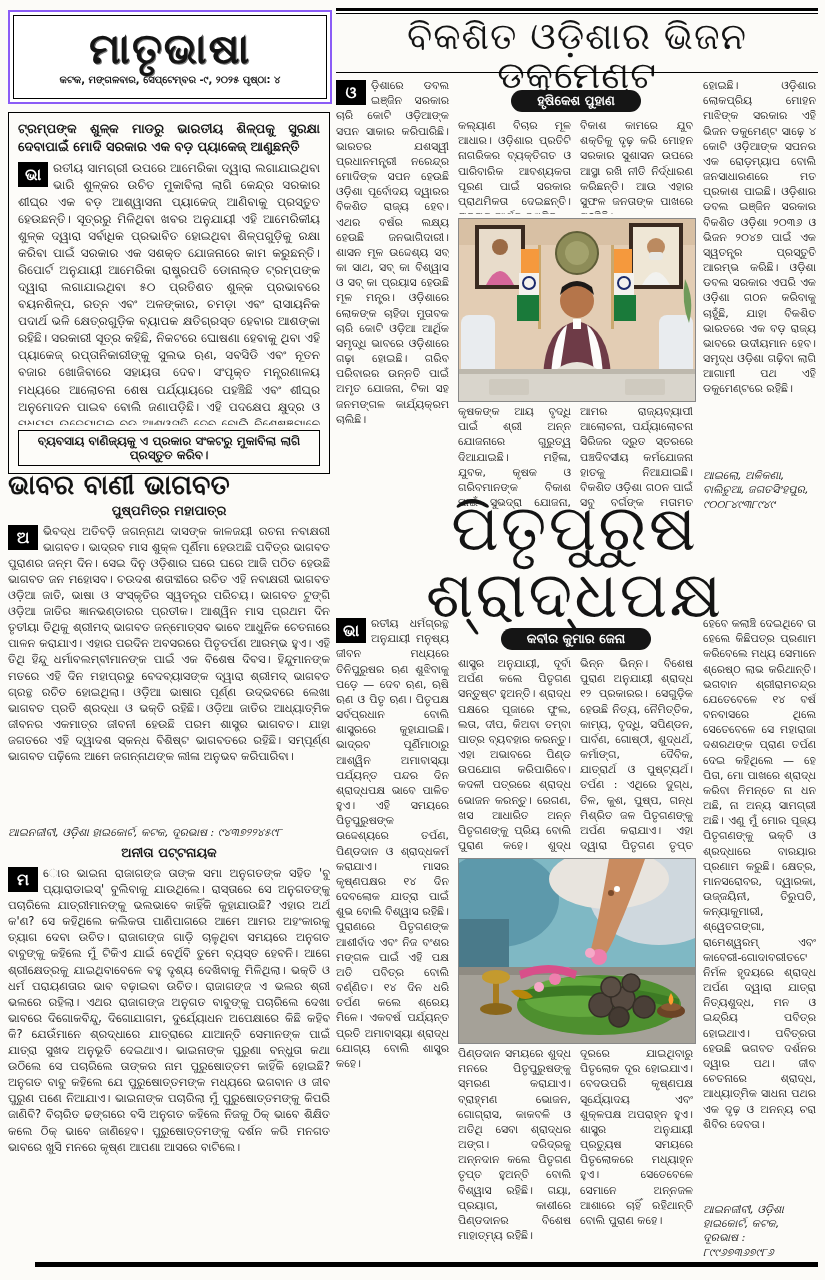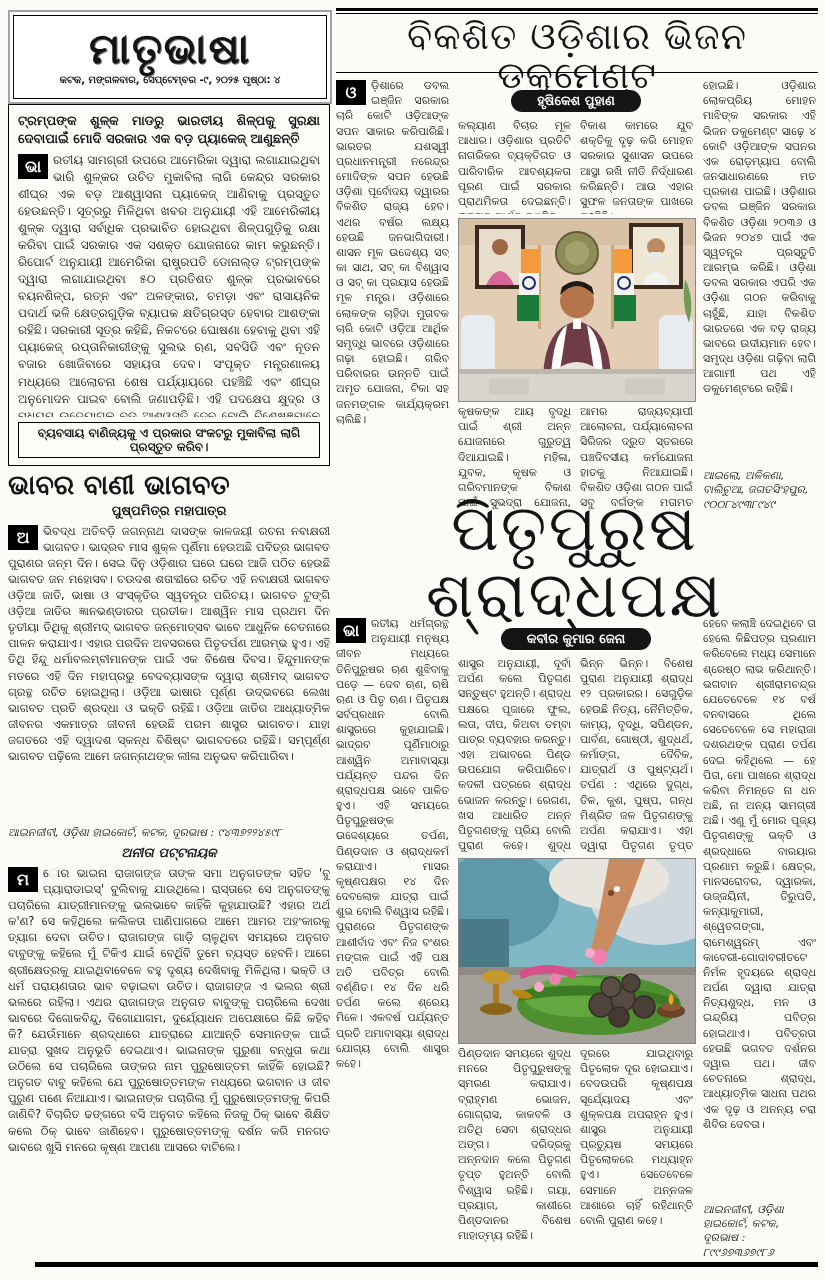--- a/index.html
+++ b/index.html
@@ -1,20 +1,20 @@
 <!DOCTYPE html>
 <html><head>
 <meta charset="utf-8">
 <style>
   html,body{margin:0;padding:0;background:#e9e7e2;}
   #page{position:relative;width:825px;height:1280px;background:#fcfbf8;color:#141414;
         font-family:"DejaVu Sans",sans-serif;overflow:hidden;margin:0 auto;}
   .abs{position:absolute;}
   
-  #masthead{left:8px;top:10px;width:320px;height:90px;border:2px solid #a3a3a3;background:#fff;}
+  #masthead{left:8px;top:10px;width:320px;height:90px;border:2px solid #8b5cf6;background:#fff;}
   #masthead .inner{position:absolute;inset:3px;border:1px solid #000;display:flex;flex-direction:column;
         align-items:center;justify-content:center;gap:4px;}
   #masthead .title{font-size:42px;font-weight:900;letter-spacing:2px;line-height:1;
         text-shadow:1px 1px 0 #777;}
   #masthead .date{font-size:10px;font-weight:700;}
   
   .dblrule{border-top:3px solid #000;border-bottom:1px solid #000;height:2px;background:#fff;}
   .thinrule{border-top:1.5px solid #000;height:0;}
   
   .bighead{font-weight:400;text-align:center;line-height:1.05;letter-spacing:1px;}
@@ -43,35 +43,35 @@
   #article1 .rowa{height:96px;}
   #article1 .rowb{flex:1;overflow:hidden;}
   
   #article2{left:336px;top:616px;width:482px;height:644px;}
   #article2 .figure{height:184px;margin:4px 0;}
   #article2 .rowa{height:198px;}
   #article2 .rowb{flex:1;overflow:hidden;}
   figure{margin:0;padding:0;}
   figure svg{display:block;border:1px solid #888;}
   
-  #tariff{left:8px;top:104px;width:322px;height:362px;border:1.5px solid #000;background:#fdfcf9;
+  #tariff{left:8px;top:112px;width:322px;height:362px;border:1.5px solid #000;background:#fdfcf9;
         box-sizing:border-box;padding:7px 9px;display:flex;flex-direction:column;}
   #tariff .head{font-size:13px;font-weight:800;text-align:justify;line-height:1.35;margin-bottom:5px;}
   #tariff .body{flex:1;font-size:12px;line-height:1.42;text-align:justify;overflow:hidden;}
   #tariff .closing{border:1.5px solid #000;margin-top:5px;padding:3px 6px;font-size:12px;
         font-weight:700;text-align:center;}
   .sechead{font-weight:800;line-height:1.1;}
   .secby{font-weight:700;text-align:center;font-size:13px;margin:3px 0 4px 0;}
   .secbody{font-size:11.5px;line-height:1.4;text-align:justify;overflow:hidden;}
   #bhagabata{left:8px;top:470px;width:322px;height:370px;display:flex;flex-direction:column;}
   #bhagabata .sechead{font-size:27px;}
   #bhagabata .secbody{flex:1;}
   #yatra{left:8px;top:842px;width:322px;height:396px;display:flex;flex-direction:column;}
   #yatra .sechead{font-size:28px;}
-  #yatra .secby{font-style:italic;}
+  #yatra .secby{}
   #yatra .secbody{flex:1;}
   #bottomrule{left:35px;top:1262px;width:783px;height:5px;background:#000;}
   #ruleunder1{left:336px;top:72px;width:482px;}
   #ruletop{left:336px;top:8px;width:482px;}
 </style>
 </head>
 <body>
 
 <div id="page">
 

